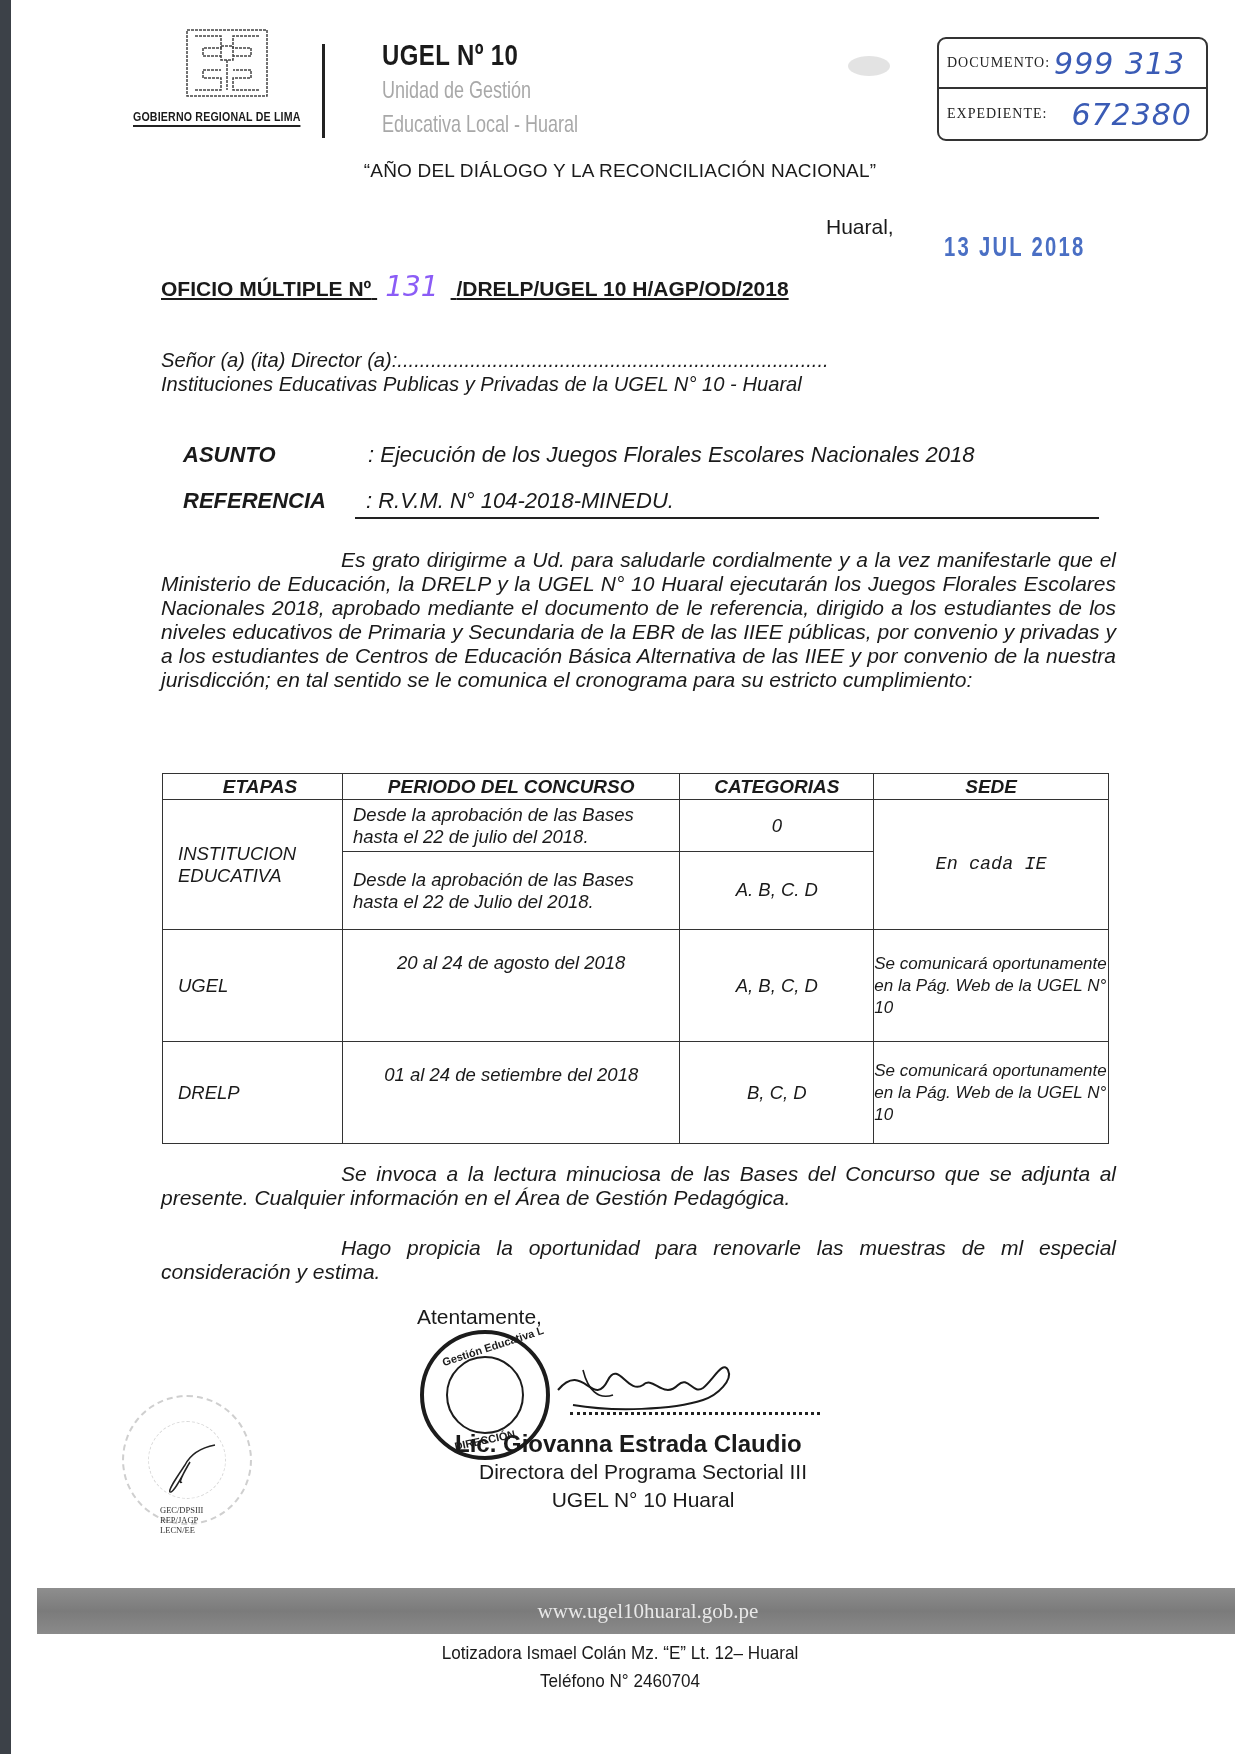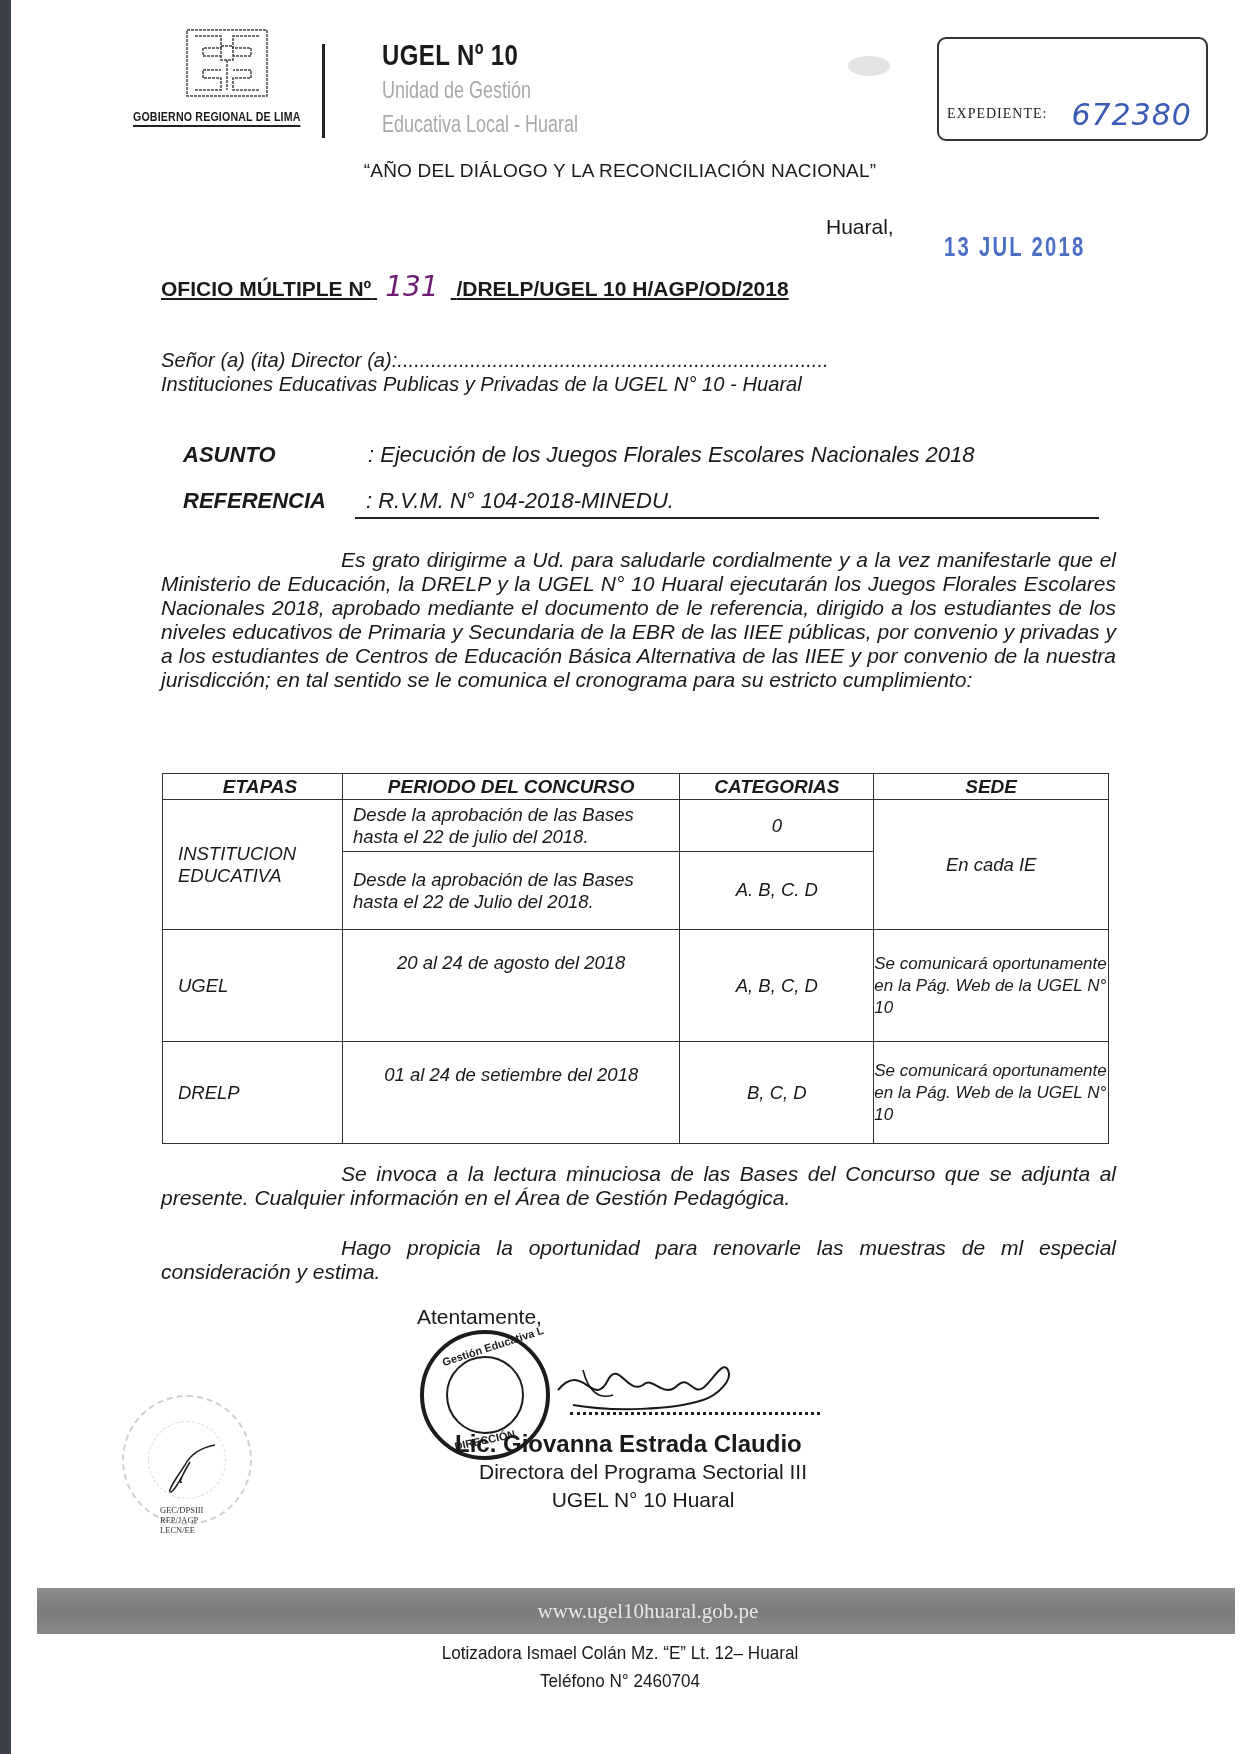--- a/index.html
+++ b/index.html
@@ -25,21 +25,21 @@
   .reg-row.r2 { top: 50%; gap: 20px; }
   .reg-label { font-family: "Liberation Serif", serif; font-size: 14px; letter-spacing: 1px; color: #222; }
   .reg-value { font-family: "DejaVu Sans", sans-serif; font-size: 30px; color: #3a5bb5; margin-left: 4px; font-style: italic; letter-spacing: 1px; }
 
   .year-motto { position: absolute; left: 0; width: 1240px; top: 160px; text-align: center; font-size: 19px; letter-spacing: 0.2px; }
 
   .place { position: absolute; left: 826px; top: 215px; font-size: 21px; }
   .date-stamp { position: absolute; left: 944px; top: 232px; font-size: 27px; color: #4a6fc4; font-weight: bold; transform: scaleX(0.75); transform-origin: left; letter-spacing: 3px; white-space: nowrap; }
 
   .oficio { position: absolute; left: 161px; top: 270px; font-weight: bold; font-size: 21px; text-decoration: underline; white-space: nowrap; }
-  .oficio .num { font-family: "DejaVu Sans", sans-serif; font-weight: normal; color: #701a75; font-style: italic; font-size: 28px; padding: 0 12px 0 8px; display: inline-block; }
+  .oficio .num { font-family: "DejaVu Sans", sans-serif; font-weight: normal; color: #8b5cf6; font-style: italic; font-size: 28px; padding: 0 12px 0 8px; display: inline-block; }
   .addressee { position: absolute; left: 161px; top: 348px; font-size: 21px; font-style: italic; line-height: 24px; transform: scaleX(0.96); transform-origin: left; white-space: nowrap; }
 
   .meta-row { position: absolute; left: 183px; font-size: 22px; font-style: italic; display: flex; white-space: nowrap; }
   .meta-row.asunto { top: 442px; }
   .meta-row.ref { top: 488px; }
   .meta-key { font-weight: bold; width: 185px; }
   .meta-row.ref .meta-key { width: 183px; }
   .ref-line { position: absolute; left: 355px; top: 517px; width: 744px; height: 2px; background: #222; }
 
   .para { position: absolute; left: 161px; width: 955px; font-size: 21px; font-style: italic; line-height: 24px; text-align: justify; text-align-last: left; }
@@ -52,21 +52,21 @@
   table.cron { position: absolute; left: 162px; top: 773px; width: 947px; border-collapse: collapse; font-style: italic; font-size: 18.5px; }
   table.cron th, table.cron td { border: 1.5px solid #333; }
   table.cron th { height: 26px; font-weight: bold; font-size: 19px; text-align: center; }
   table.cron td { vertical-align: middle; line-height: 22px; }
   .c1 { width: 180px; padding-left: 15px; }
   .c2 { width: 338px; margin-left: 24px; }
   .c3 { width: 194px; text-align: center; }
   .c4 { width: 235px; }
   .period-left { padding-left: 10px; }
   .period-center { text-align: center; vertical-align: top !important; padding-top: 22px; }
-  .sede-center { text-align: center; }
+  .sede-center { text-align: center; font-family: Liberation Mono, monospace; }
   .sede-left { padding-left: 0; font-size: 17px; line-height: 22px; }
   .cat-bottom { vertical-align: bottom !important; padding-bottom: 28px; }
 
   
   .closing { position: absolute; left: 417px; top: 1305px; font-size: 21px; }
   .seal { position: absolute; left: 420px; top: 1330px; width: 130px; height: 130px; border-radius: 50%; border: 4px solid #1c1c1c; }
   .seal-inner { position: absolute; left: 22px; top: 22px; width: 78px; height: 78px; border-radius: 50%; border: 2px solid #1c1c1c; }
   .seal-text { position: absolute; font-size: 11px; font-weight: bold; color: #1c1c1c; white-space: nowrap; }
   .seal-text.top { left: 16px; top: 6px; transform: rotate(-18deg); }
   .seal-text.bottom { left: 30px; top: 100px; transform: rotate(-12deg); }
@@ -105,20 +105,24 @@
 </svg>
 <div class="gob-label">GOBIERNO REGIONAL DE LIMA</div>
 <div class="header-divider"></div>
 <div class="ugel-title">UGEL Nº 10</div>
 <div class="ugel-sub l1">Unidad de Gestión</div>
 <div class="ugel-sub l2">Educativa Local - Huaral</div>
 
 <div class="stamp-blur"></div>
 
 <div class="reg-box">
+  <div class="reg-row r1">
+    <span class="reg-label">DOCUMENTO:</span>
+    <span class="reg-value">999 313</span>
+  </div>
   <div class="reg-row r2">
     <span class="reg-label">EXPEDIENTE:</span>
     <span class="reg-value">672380</span>
   </div>
 </div>
 
 <div class="year-motto">“AÑO DEL DIÁLOGO Y LA RECONCILIACIÓN NACIONAL”</div>
 <div class="place">Huaral,</div>
 <div class="date-stamp">13 JUL 2018</div>
 

